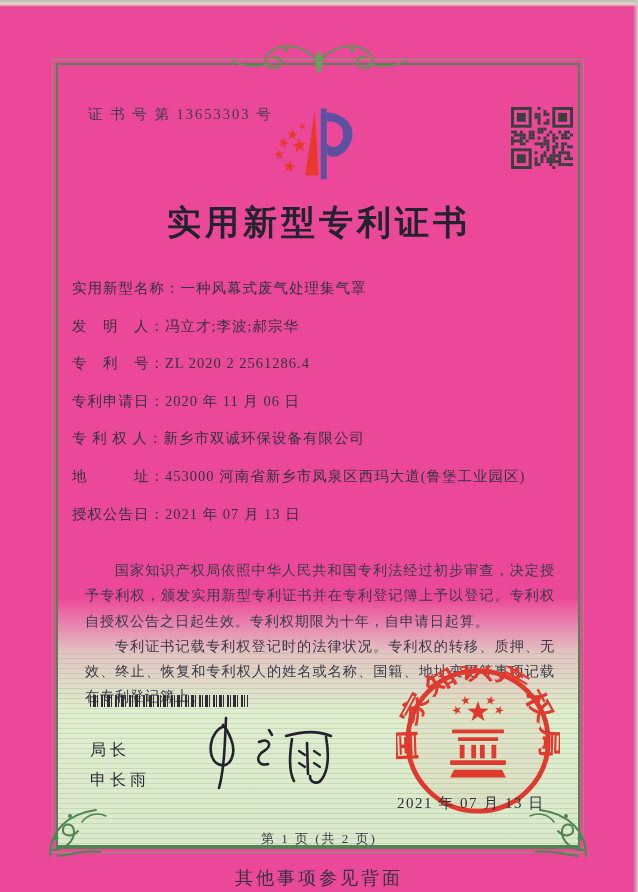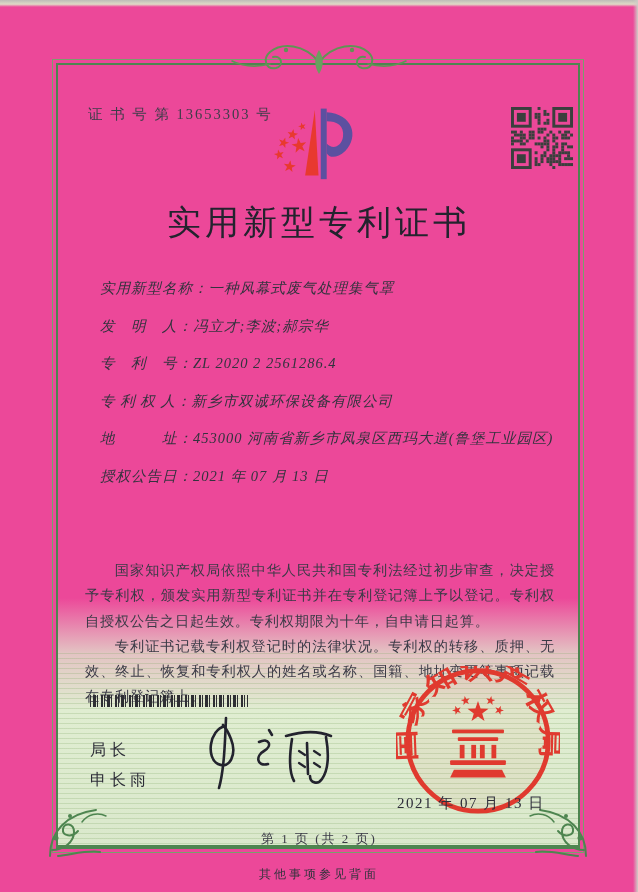--- a/index.html
+++ b/index.html
@@ -28,24 +28,24 @@
   .ornament { position:absolute; z-index:3; }
   .orn-top { top:40px; left:50%; transform:translateX(-50%); }
   .orn-bl { left:44px; bottom:30px; }
   .orn-br { right:46px; bottom:30px; transform:scaleX(-1); }
 
   
   .cert-no { position:absolute; top:105px; left:88px; font-size:14.5px; letter-spacing:2px; color:#3d3d49; z-index:2; }
   .logo { position:absolute; top:101px; left:268px; z-index:2; }
   .qr { position:absolute; top:107px; left:511px; z-index:2; }
   .title { position:absolute; top:200px; left:0; width:100%; text-align:center;
-    font-size:34px; font-weight:normal; letter-spacing:4px; color:#23232e; z-index:2; }
-
-  
-  .fields { position:absolute; top:279px; left:100px; right:70px; z-index:2;font-style:italic; }
+    font-size:34px; font-weight:bold; letter-spacing:4px; color:#23232e; z-index:2; }
+
+  
+  .fields { position:absolute; top:279px; left:72px; right:70px; z-index:2; }
   .field-row { height:37.6px; font-size:14.5px; letter-spacing:1px; white-space:nowrap; color:#33333e; }
   .f-label { color:#33333e; }
   .grant-row { display:flex; gap:56px; }
 
   
   .body-text { position:absolute; top:558px; left:85px; width:470px; z-index:2;
     font-size:14.2px; line-height:1.78; text-align:justify; letter-spacing:.8px; color:#3a3a46; }
   .body-text p { text-indent:2.1em; }
 
   
@@ -58,21 +58,21 @@
   .officer-title { position:absolute; top:740px; left:90px; font-size:16px; letter-spacing:4px; color:#2c2c37; z-index:2; }
   .officer-name  { position:absolute; top:770px; left:90px; font-size:16px; letter-spacing:4px; color:#2c2c37; z-index:2; }
   .signature { position:absolute; top:714px; left:193px; z-index:2; }
 
   .seal { position:absolute; top:666px; left:396px; z-index:2; }
   .seal-date { position:absolute; top:794px; left:397px; font-size:15px; letter-spacing:1.5px; color:#2e2e3a; z-index:3; }
 
   .page-info { position:absolute; top:830px; left:0; width:100%; text-align:center;
     font-size:13px; letter-spacing:2px; color:#3a3a46; z-index:2; }
   .back-note { position:absolute; top:866px; left:0; width:100%; text-align:center;
-    font-size:12px; letter-spacing:3px; color:#33333e; z-index:2; }
+    font-size:18px; letter-spacing:3px; color:#33333e; z-index:2; }
 
   .seal-ring-text { font-size:25px; letter-spacing:2px; font-weight:bold; }
 </style>
 </head>
 <body>
 
 <div class="page">
   <div class="scan-edge-top"></div>
   <div class="scan-edge-right"></div>
 
@@ -270,20 +270,23 @@
     <div class="field-row">
       <span class="f-label">实用新型名称：</span><span class="f-value">一种风幕式废气处理集气罩</span>
     </div>
     <div class="field-row">
       <span class="f-label">发　明　人：</span><span class="f-value">冯立才;李波;郝宗华</span>
     </div>
     <div class="field-row">
       <span class="f-label">专　利　号：</span><span class="f-value">ZL 2020 2 2561286.4</span>
     </div>
     <div class="field-row">
+      <span class="f-label">专利申请日：</span><span class="f-value">2020 年 11 月 06 日</span>
+    </div>
+    <div class="field-row">
       <span class="f-label">专 利 权 人：</span><span class="f-value">新乡市双诚环保设备有限公司</span>
     </div>
     <div class="field-row">
       <span class="f-label">地　　　址：</span><span class="f-value">453000 河南省新乡市凤泉区西玛大道(鲁堡工业园区)</span>
     </div>
     <div class="field-row grant-row">
       <span><span class="f-label">授权公告日：</span><span class="f-value">2021 年 07 月 13 日</span></span>
     </div>
   </div>
 

